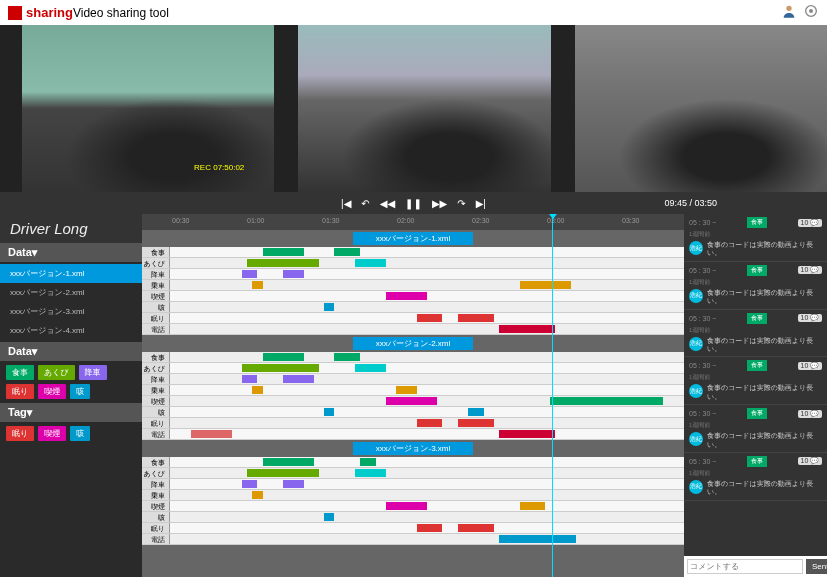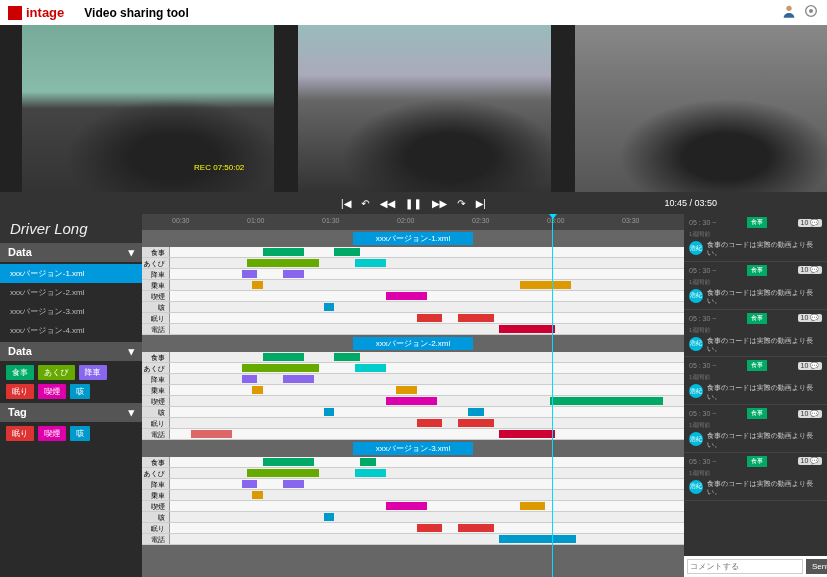--- a/index.html
+++ b/index.html
@@ -1,39 +1,39 @@
 <!DOCTYPE html>
 <html><head>
 <meta charset="utf-8">
 <style>
 * { box-sizing: border-box; margin: 0; padding: 0; font-family: Arial, sans-serif; }
 body { width: 827px; height: 577px; overflow: hidden; background: #fff; display: flex; flex-direction: column; }
 .header { height: 25px; display: flex; align-items: center; padding: 0 8px; background: #fff; }
 .logo { color: #cc0000; font-weight: bold; font-size: 13px; display: flex; align-items: center; }
 .logo-icon { width: 14px; height: 14px; background: #cc0000; margin-right: 4px; }
-.title { margin-left: 20px; font-size: 12px; font-weight: bold; }
+.title { margin-left: 0; font-size: 12px; font-weight: normal; }
 .header-icons { margin-left: auto; display: flex; gap: 6px; }
 .header-icons svg { width: 16px; height: 16px; }
 
 .video-strip { height: 167px; background: #222; display: flex; gap: 2px; }
 .vframe { flex: 1; position: relative; overflow: hidden; background: linear-gradient(#7a9 0%, #8ba 40%, #444 50%, #333 100%); margin-left: 22px; }
 .vframe.center { background: linear-gradient(#9bb 0%, #aab 30%, #666 45%, #333 100%); }
 .vframe.right { background: linear-gradient(#888 0%, #777 30%, #555 100%); }
 .car-interior { position: absolute; bottom: 0; left: 0; right: 0; height: 70%; background: radial-gradient(ellipse at 60% 70%, #222 20%, transparent 50%); }
 .overlay-text { position: absolute; bottom: 20px; right: 30px; font-size: 8px; color: yellow; }
 
 .controls { height: 22px; background: #333; color: #fff; display: flex; align-items: center; justify-content: center; gap: 10px; position: relative; }
 .ctrl-btn { color: #fff; font-size: 10px; cursor: pointer; }
 .time { position: absolute; right: 110px; font-size: 9px; }
 
 .main { flex: 1; display: flex; overflow: hidden; background: #f9a8d4; }
 
 .sidebar { width: 142px; background: #2a2a2a; color: #bbb; font-size: 9px; display: flex; flex-direction: column; }
 .sb-title { font-size: 15px; font-style: italic; color: #eee; padding: 6px 10px; background: #333; }
-.sb-section { padding: 3px 8px; background: #555; color: #fff; font-size: 11px; font-weight: bold; display: flex; justify-content: space-between; cursor: pointer; }
+.sb-section { padding: 3px 8px; background: #555; color: #fff; font-size: 11px; font-weight: bold; display: flex; justify-content: flex-start; cursor: pointer; }
 .sb-items { padding: 2px 0; }
 .sb-item { padding: 4px 10px; font-size: 8px; cursor: pointer; }
 .sb-item.active { background: #0099dd; color: #fff; }
 .tag-row { display: flex; gap: 4px; padding: 4px 6px; flex-wrap: wrap; }
 .tag { padding: 2px 6px; font-size: 8px; color: #fff; border-radius: 1px; cursor: pointer; }
 
 .timeline-area { flex: 1; background: #666; overflow: hidden; position: relative; }
 .ruler { height: 16px; background: #444; color: #999; font-size: 7px; display: flex; position: relative; }
 .ruler-tick { position: absolute; top: 3px; font-size: 7px; }
 .playhead { position: absolute; top: 0; bottom: 0; width: 1px; background: #00ddff; left: 410px; z-index: 10; }
@@ -59,21 +59,21 @@
 .c-input { background: #fff; padding: 3px; display: flex; gap: 3px; }
 .c-input input { flex: 1; font-size: 8px; padding: 2px; border: 1px solid #ccc; }
 .c-input button { font-size: 8px; padding: 2px 6px; background: #555; color: #fff; border: none; cursor: pointer; }
 </style>
 </head>
 <body>
 
 <div class="header">
   <div class="logo">
     <span class="logo-icon"></span>
-    <span>intage</span>
+    <span>sharing</span>
   </div>
   <div class="title">Video sharing tool</div>
   <div class="header-icons">
     <span><svg viewBox="0 0 24 24">
           <circle cx="12" cy="8" r="4" fill="#c96"></circle>
           <path d="M4 22c0-4 4-7 8-7s8 3 8 7" fill="#369"></path>
         </svg></span>
     <span><svg viewBox="0 0 24 24">
           <circle cx="12" cy="12" r="8" fill="none" stroke="#888" stroke-width="2"></circle>
           <circle cx="12" cy="12" r="3" fill="#888"></circle>
@@ -95,21 +95,21 @@
 </div>
 
 <div class="controls">
   <span class="ctrl-btn">|◀</span>
   <span class="ctrl-btn">↶</span>
   <span class="ctrl-btn">◀◀</span>
   <span class="ctrl-btn">❚❚</span>
   <span class="ctrl-btn">▶▶</span>
   <span class="ctrl-btn">↷</span>
   <span class="ctrl-btn">▶|</span>
-  <span class="time"><span>10:45</span> / <span>03:50</span></span>
+  <span class="time"><span>09:45</span> / <span>03:50</span></span>
 </div>
 
 <div class="main">
   <div class="sidebar">
     <div class="sb-title">Driver Long</div>
     <div class="sb-section">
         <span>Data</span>
         <span>▾</span>
       </div>
     <div class="sb-items" id="data-items">

